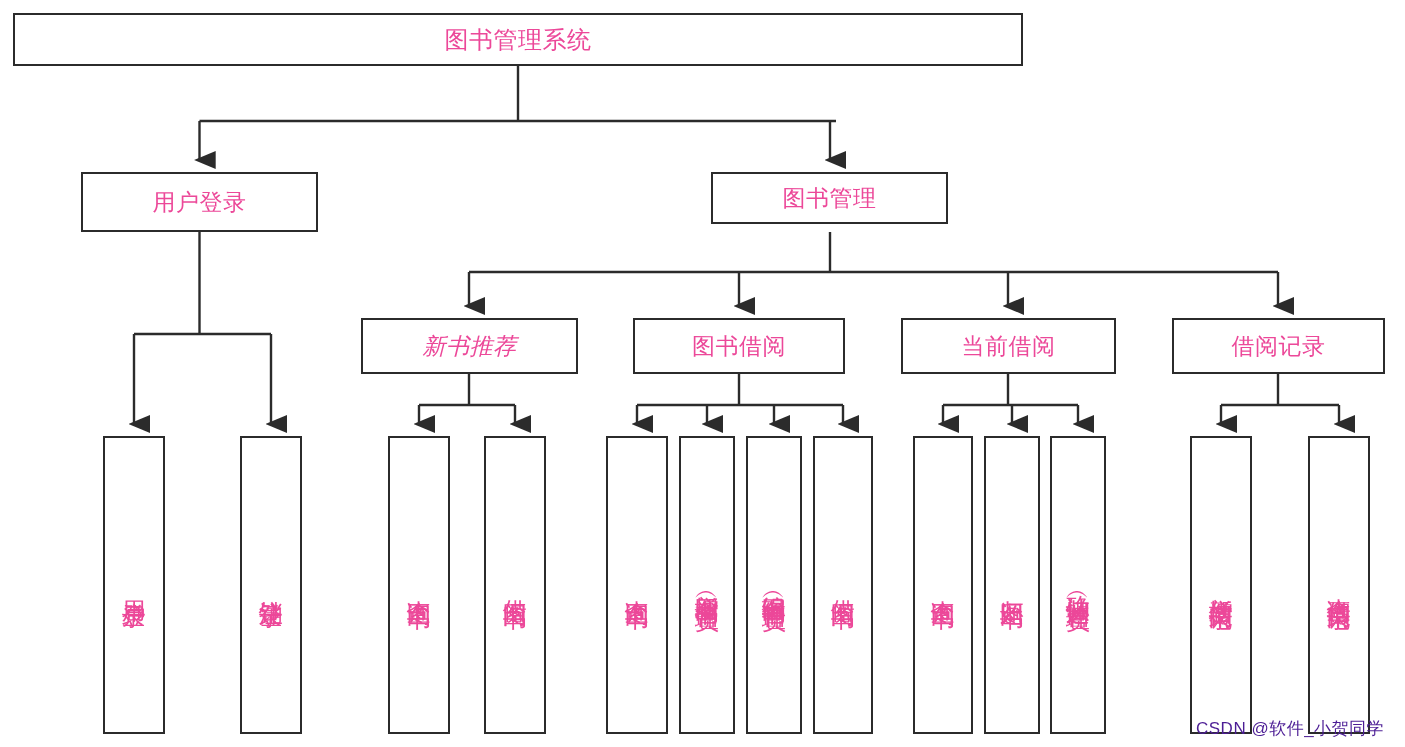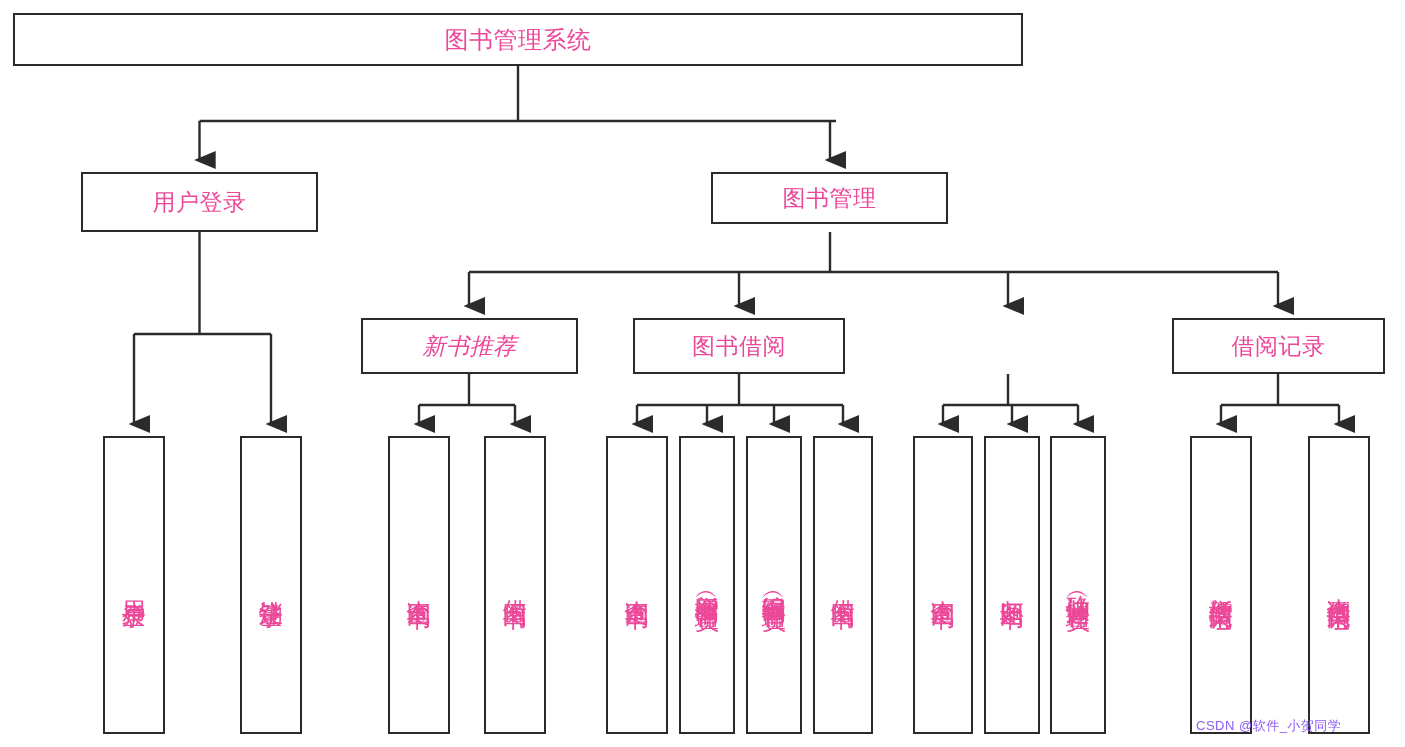--- a/index.html
+++ b/index.html
@@ -57,22 +57,22 @@
     writing-mode: vertical-rl;
     text-orientation: upright;
     font-size: 24px;
     line-height: 1.15;
     letter-spacing: 2px;
     white-space: pre;
     text-align: center;
   }
   .watermark {
     position: absolute;
-    font-size: 13px;
-    color: #8b5cf6;
+    font-size: 17px;
+    color: #4c1d95;
     white-space: nowrap;
     letter-spacing: 0.5px;
     pointer-events: none;
     text-align: right;
   }
 </style>
 </head>
 <body>
 
 <div id="canvas">
@@ -140,20 +140,23 @@
   </div>
 
   <div class="node horiz" style="left:361px;top:318px;width:217px;height:56px;font-style:italic;">
     <span class="label">新书推荐</span>
   </div>
 
   <div class="node horiz" style="left:633px;top:318px;width:212px;height:56px;">
     <span class="label">图书借阅</span>
   </div>
 
+  <div class="node horiz" style="left:901px;top:318px;width:215px;height:56px;">
+    <span class="label">当前借阅</span>
+  </div>
 
   <div class="node horiz" style="left:1172px;top:318px;width:213px;height:56px;">
     <span class="label">借阅记录</span>
   </div>
 
   <div class="node vert" style="left:103px;top:436px;width:62px;height:298px;">
     <span class="label">用户登录</span>
   </div>
 
   <div class="node vert" style="left:240px;top:436px;width:62px;height:298px;">

